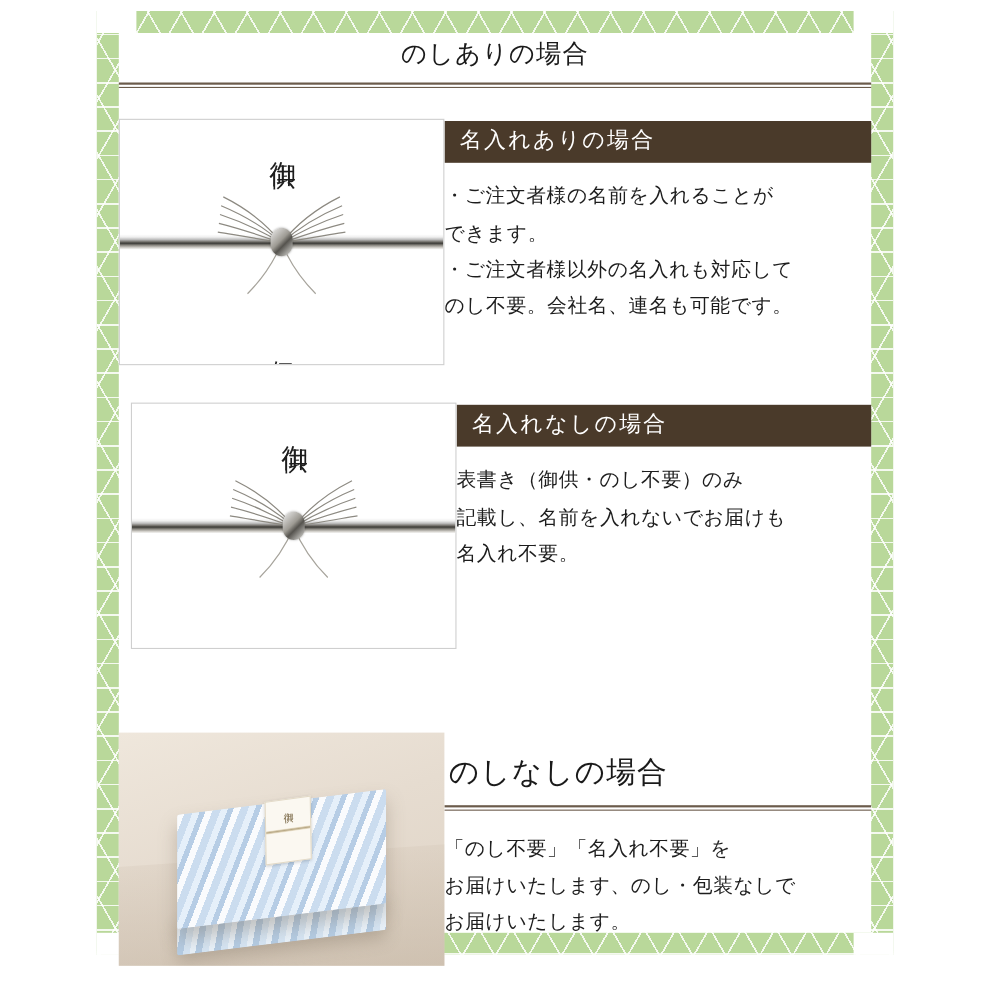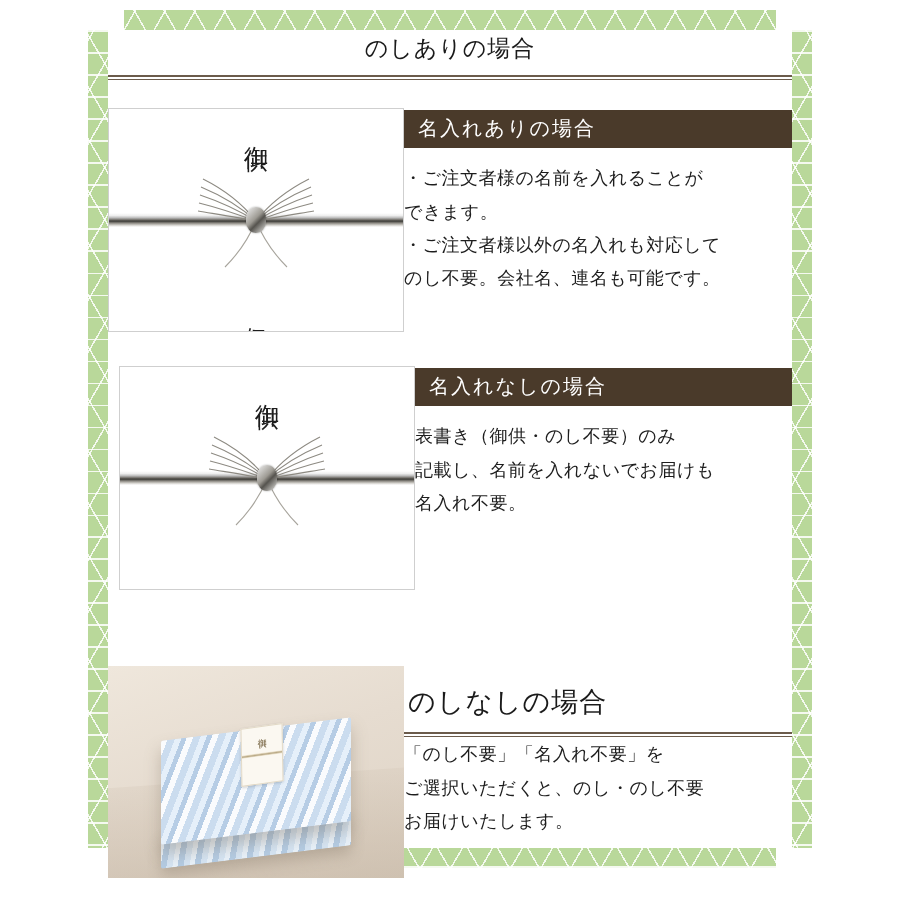--- a/index.html
+++ b/index.html
@@ -348,22 +348,22 @@
         <div class="box"></div>
         <div class="card">
           <div class="card-text">御供</div>
           <div class="card-band"></div>
         </div>
       </div>
 
       <div class="right-col" style="padding-top:18px;">
         <div class="big-title">のしなしの場合</div>
         <div class="rule-double-2"></div>
-        <div class="body-text" style="margin-top:1px;">
+        <div class="body-text" style="margin-top:18px;">
           <p>「のし不要」「名入れ不要」を</p>
-          <p>ご選択いただくと、のし・のし不要</p>
+          <p>お届けいたします、のし・包装なしで</p>
           <p>お届けいたします。</p>
         </div>
       </div>
     </div>
 
   </div>
 </div>
 
 </body></html>

